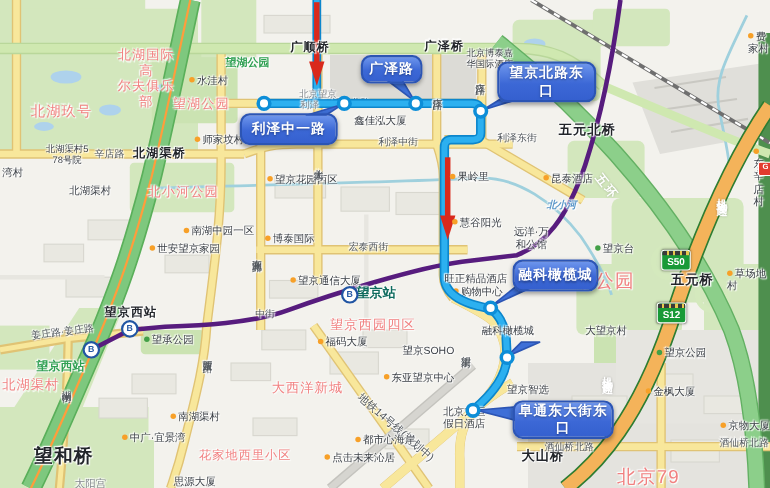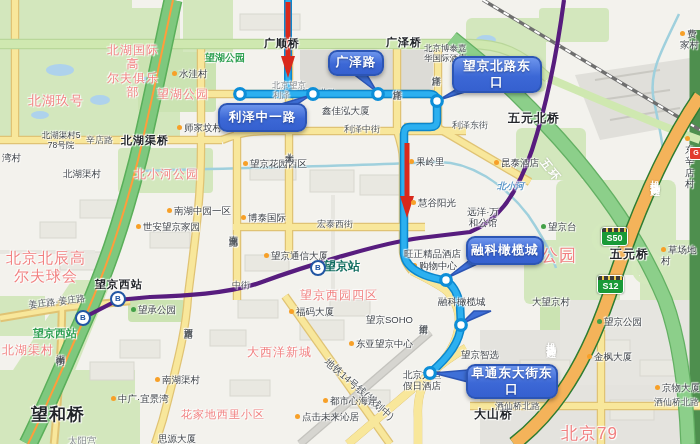--- a/index.html
+++ b/index.html
@@ -259,22 +259,20 @@
       <div class="lbl river" style="left: 497px; top: 181px;"><span>北小河</span></div>
       <div class="lbl" style="left: 661px; top: 244px;"><span class="dot" style="background: rgb(247, 160, 40);"></span><span>草场地村</span></div>
       <div class="lbl hwy" style="left: 548px; top: 156px; transform: rotate(52deg); transform-origin: 0px 0px;"><span>五环</span></div>
       <div class="lbl vhwy" style="left: 649px; top: 172px;"><span>机场高速</span></div>
       <div class="lbl vhwy" style="left: 545px; top: 334px;"><span>机场高速</span></div>
       <div class="lbl bridge" style="left: 610px; top: 247px; font-size: 12px;"><span>五元桥</span></div>
       <div class="lbl" style="left: 264px; top: 250px;"><span class="dot" style="background: rgb(247, 160, 40);"></span><span>望京通信大厦</span></div>
       <div class="lbl" style="left: 404px; top: 248px;"><span>旺正精品酒店</span></div>
       <div class="lbl metro" style="left: 324px; top: 259px;"><span>望京站</span></div>
       <div class="lbl bridge" style="left: 95px; top: 278px;"><span>望京西站</span></div>
-      <div class="lbl pink" style="left: 0px; top: 249px; font-size: 15px; width: 92px; text-align: center;"><span>北京北辰高
-尔夫球会</span></div>
       <div class="lbl pink" style="left: 300px; top: 288px;"><span>望京西园四区</span></div>
       <div class="lbl" style="left: 438px; top: 296px;"><span>融科橄榄城</span></div>
       <div class="lbl" style="left: 532px; top: 296px;"><span>大望京村</span></div>
       <div class="lbl pink" style="left: 505px; top: 246px; font-size: 17px;"><span>望京公园</span></div>
       <div class="lbl" style="left: 597px; top: 316px;"><span class="dot" style="background: rgb(67, 160, 71);"></span><span>望京公园</span></div>
       <div class="lbl road" style="left: 28px; top: 300px; transform: rotate(-7deg); transform-origin: 0px 0px;"><span>姜庄路·姜庄路</span></div>
       <div class="lbl" style="left: 131px; top: 304px;"><span class="dot" style="background: rgb(67, 160, 71);"></span><span>望承公园</span></div>
       <div class="lbl green" style="left: 33px; top: 327px; font-size: 11px;"><span>望京西站</span></div>
       <div class="lbl pink" style="left: 2px; top: 343px;"><span>北湖渠村</span></div>
       <div class="lbl vroad" style="left: 55px; top: 347px;"><span>湖光中街</span></div>

